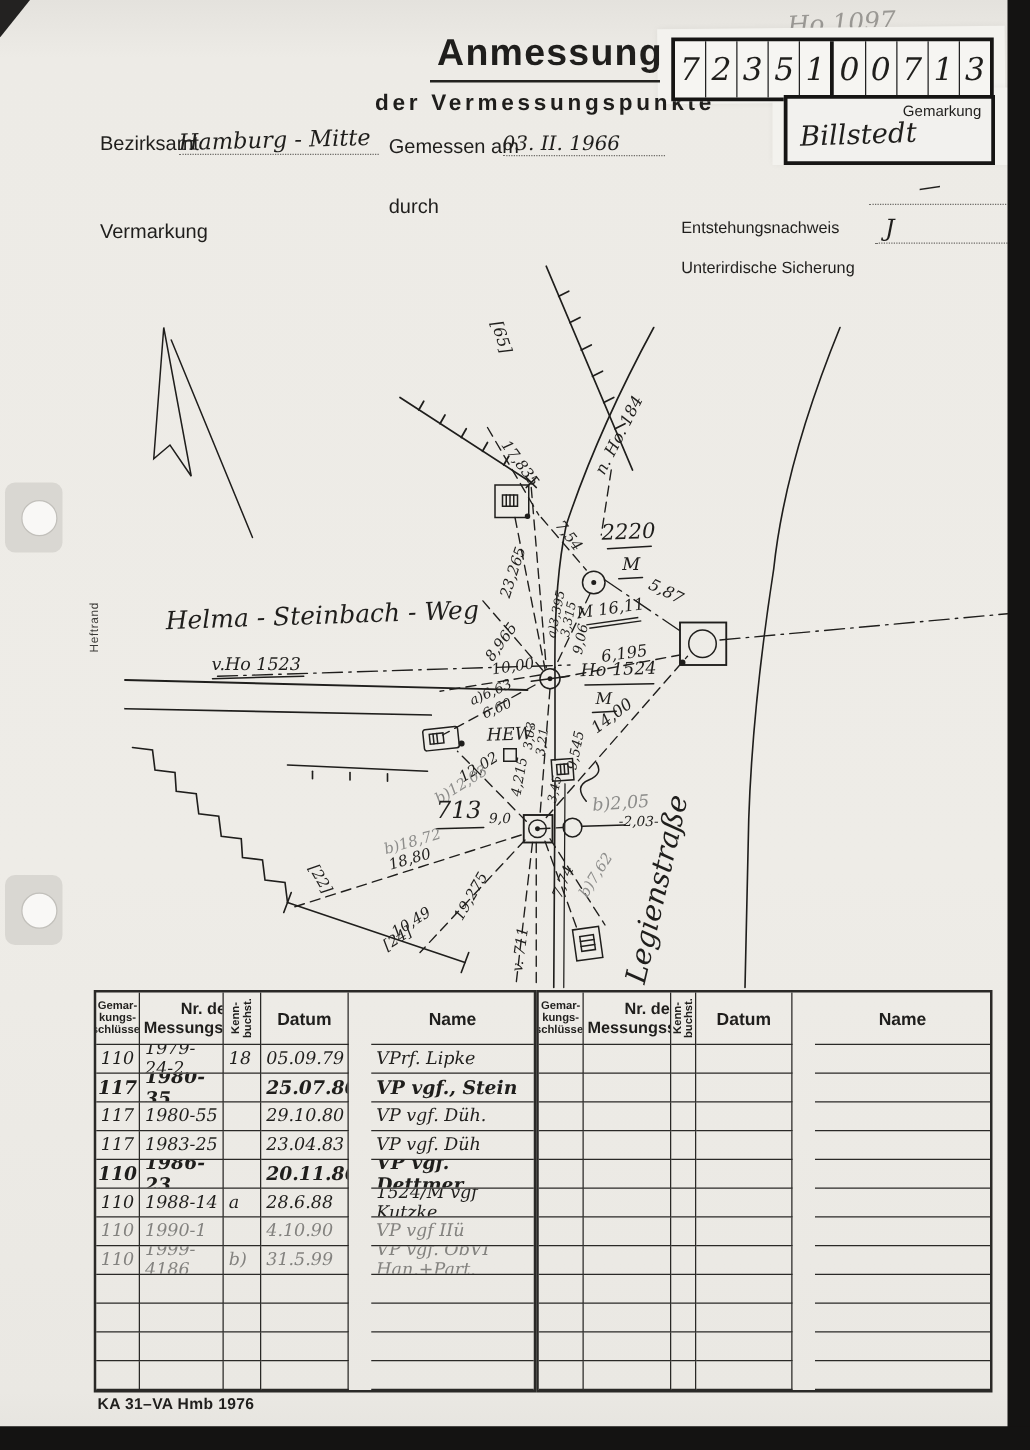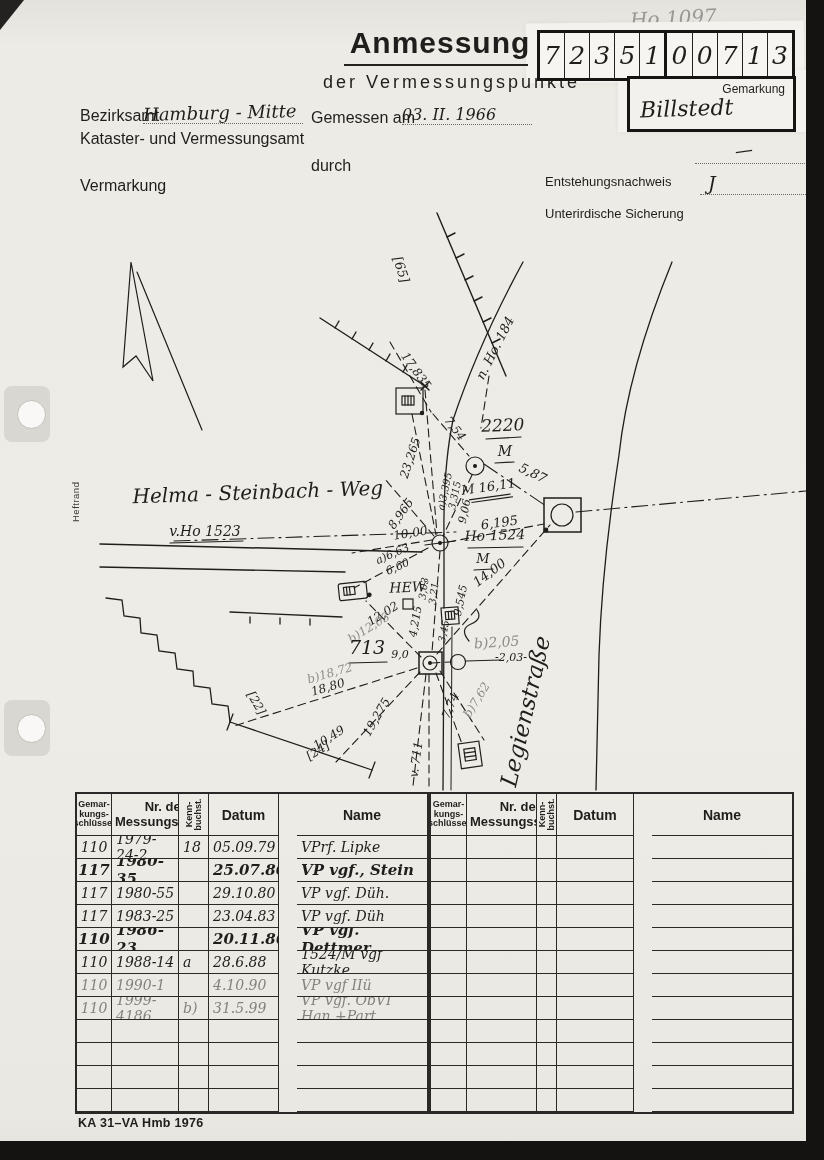--- a/index.html
+++ b/index.html
@@ -5,21 +5,21 @@
   html,body{margin:0;padding:0;background:#9a9894;}
   .page{position:relative;width:824px;height:1160px;overflow:hidden;
     background:linear-gradient(180deg,#e4e2dd 0%,#edebe6 4%,#eeece7 60%,#eae8e3 96%,#e5e3de 100%);
     font-family:"Liberation Sans",sans-serif;color:#1f1e1c;}
   .abs{position:absolute;}
   .hw{font-family:"DejaVu Serif",serif;font-style:italic;}
   .pencil{color:#8d8d8b;}
   
   .title{font-size:30px;letter-spacing:1px;font-weight:600;text-align:center;}
   .title-rule{background:#23221f;height:2px;}
-  .subtitle{font-size:18px;letter-spacing:3px;font-weight:400;text-align:right;}
+  .subtitle{font-size:18px;letter-spacing:3px;font-weight:700;text-align:left;}
   .pencil-note{font-size:20px;color:#9a9894;transform:rotate(-3deg);}
   .sticker{background:#f3f2ee;box-shadow:0 0 6px rgba(0,0,0,.05);}
   .code-box{display:flex;border:3px solid #161514;background:#f6f5f2;}
   .code-cell{flex:1;display:flex;align-items:center;justify-content:center;
     font-family:"DejaVu Serif",serif;font-style:italic;font-size:25px;border-right:1.5px solid #222;}
   .code-cell:last-child{border-right:none;}
   .code-cell.grpend{border-right:3px solid #161514;}
   .gem-box{border:3px solid #161514;background:#f2f1ee;}
   .gem-label{position:absolute;right:8px;top:3px;font-size:12px;font-weight:400;}
   .gem-value{position:absolute;left:10px;top:17px;font-size:22px;transform:rotate(-2deg);}
@@ -94,21 +94,20 @@
 
   <div class="abs gem-box" style="left:627px;top:76px;width:163px;height:50px">
     <span class="gem-label">Gemarkung</span>
     <span class="gem-value hw">Billstedt</span>
   </div>
 
   <div class="abs flabel" style="left:80px;top:107px">Bezirksamt</div>
   <div class="fill" style="left:143px;top:96px;width:160px;height:27px">
     <span class="hw" style="font-size:18px;transform:rotate(-1.5deg)">Hamburg - Mitte</span>
   </div>
-  <div class="abs flabel" style="left:80px;top:130px">Kataster- und Vermessungsamt</div>
 
   <div class="abs flabel" style="left:311px;top:109px">Gemessen am</div>
   <div class="fill" style="left:402px;top:98px;width:130px;height:26px">
     <span class="hw" style="font-size:16px">03. II. 1966</span>
   </div>
 
   <div class="abs flabel" style="left:311px;top:157px">durch</div>
 
   <div class="abs flabel" style="left:80px;top:177px">Vermarkung</div>
 

